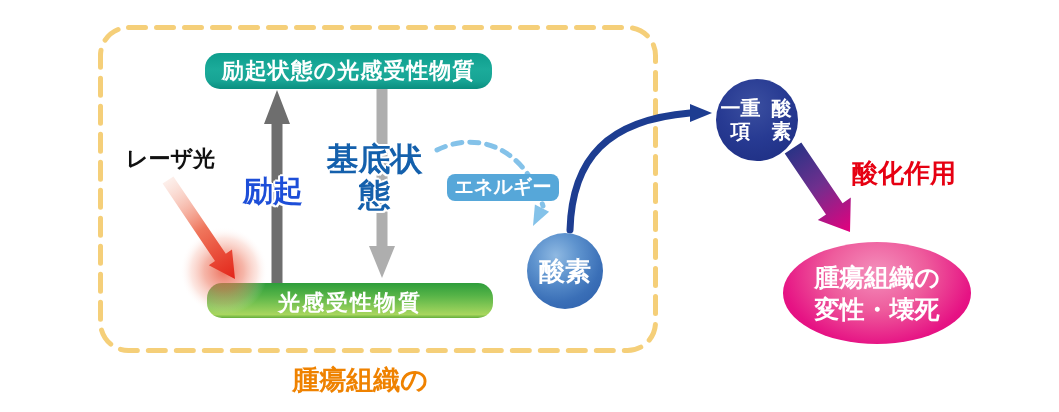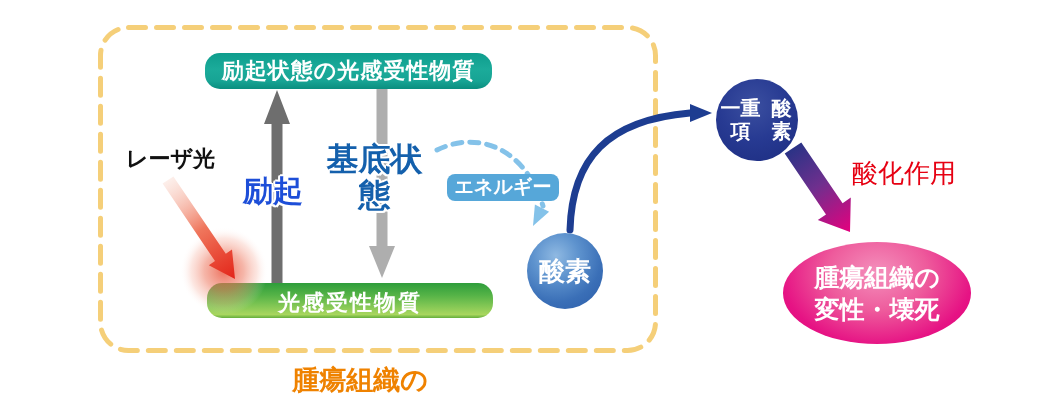--- a/index.html
+++ b/index.html
@@ -65,21 +65,21 @@
   }
   .laser-label   { left: 126px; top: 144px; font-size: 22px; font-weight: bold; color: #111111; }
   .excite-label  { left: 243px; top: 171px; width: 74px; text-align: left;
                    font-size: 30px; font-weight: bold; color: #1d4ed8; }
   .ground-label  { left: 312px; top: 142px; width: 125px; text-align: center;
                    font-size: 32px; font-weight: bold; color: #1460ac; line-height: 1.12; }
   .energy-badge  { left: 447px; top: 174px; width: 112px; height: 27px;
                    background: #56a7d9; border-radius: 8px;
                    color: #ffffff; font-size: 19px; font-weight: bold;
                    display: flex; justify-content: center; }
-  .oxidation-label { left: 852px; top: 156px; font-size: 26px; font-weight: normal; color: #e60012; }
+  .oxidation-label { left: 852px; top: 156px; font-size: 26px; font-weight: bold; color: #e60012; }
   .caption-label { left: 277px; top: 362px; width: 166px; text-align: center;
                    font-size: 27px; font-weight: bold; color: #ef8200; }
 </style>
 </head>
 <body>
 
 <div class="canvas">
 
   <svg class="layer" viewBox="0 0 1059 412" xmlns="http://www.w3.org/2000/svg">
     <defs>

